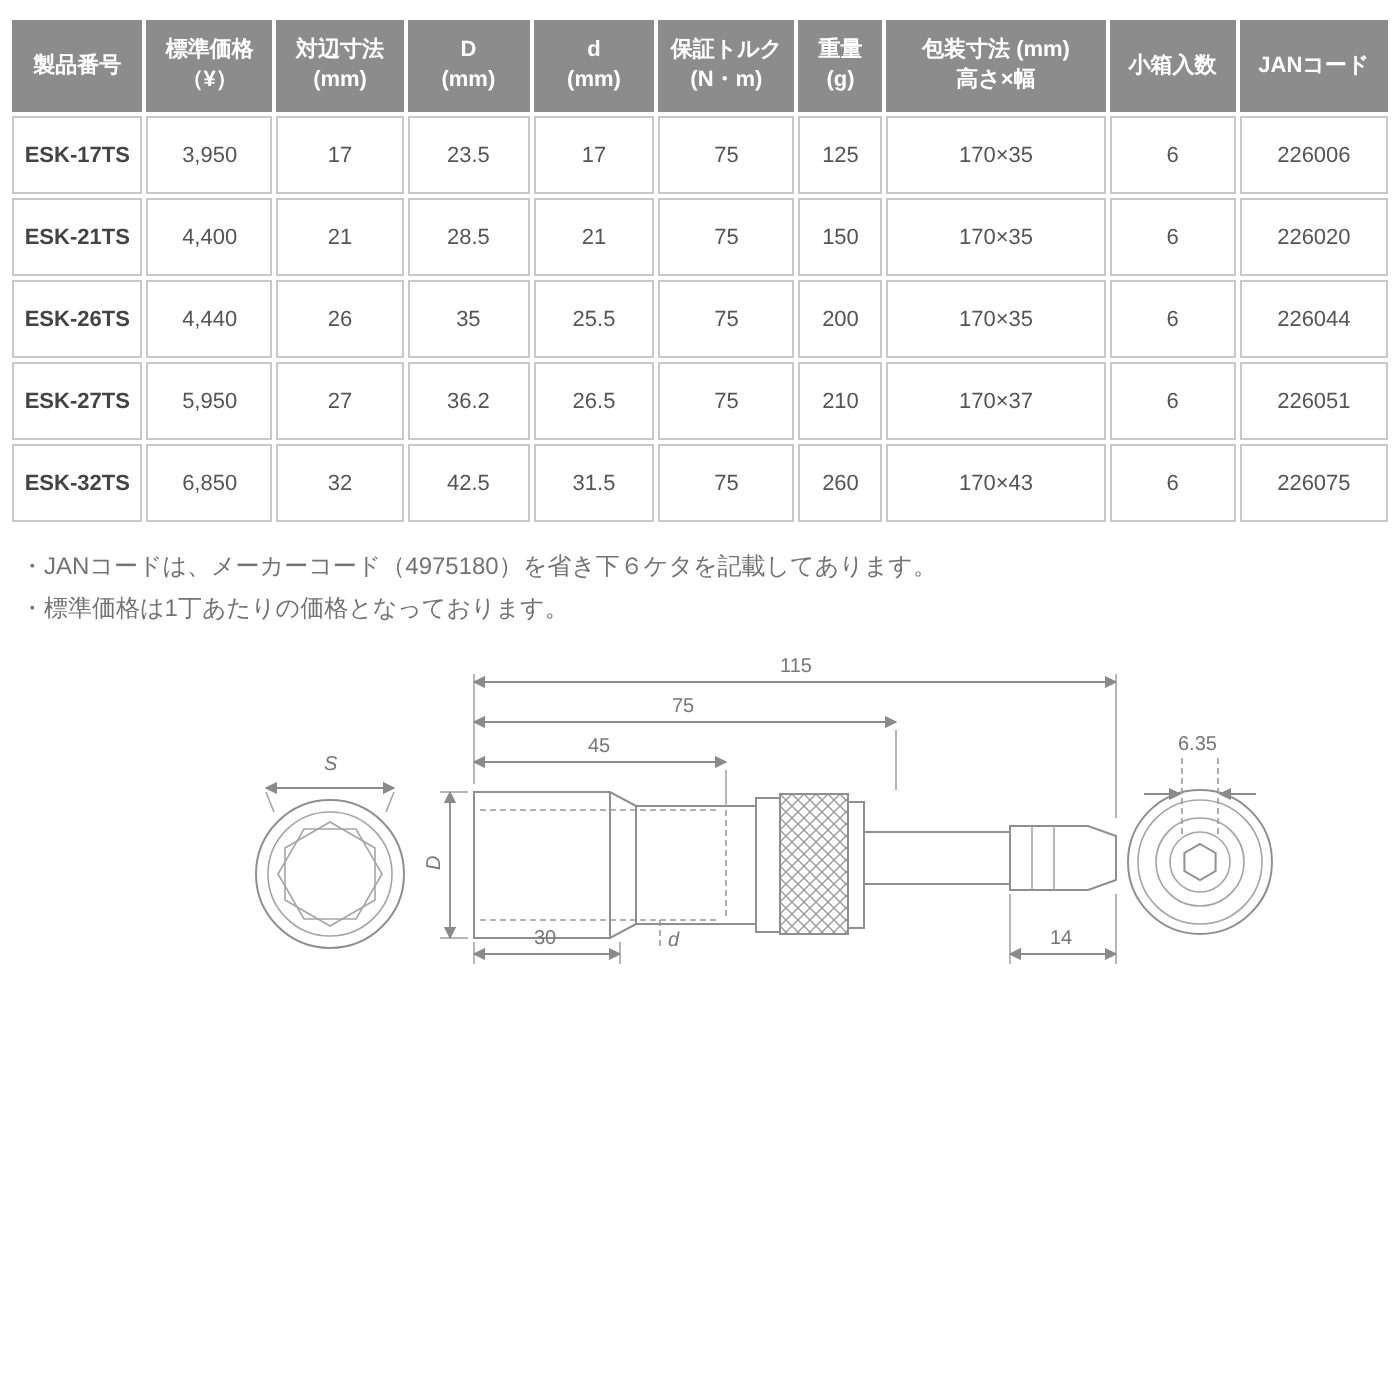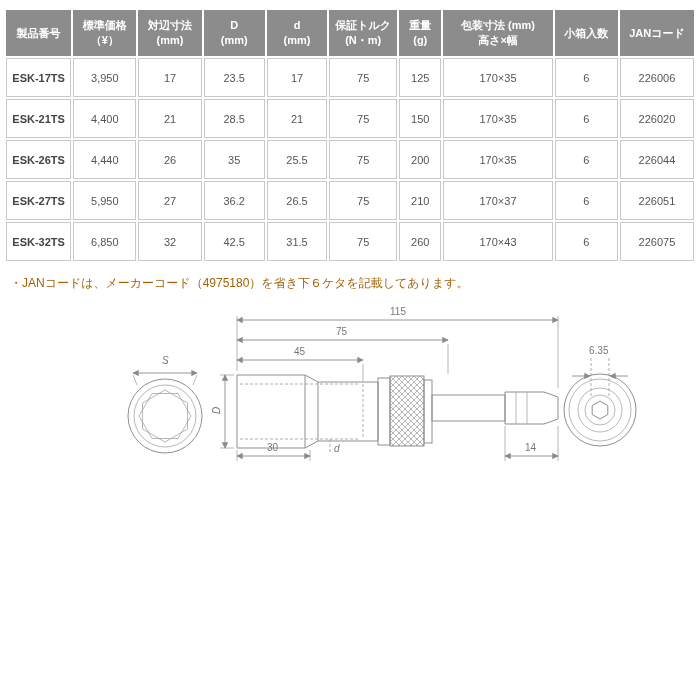--- a/index.html
+++ b/index.html
@@ -21,21 +21,21 @@
   tbody td{
     border:1px solid #c9c9c9;background:#fff;
     font-size:11px;color:#555;text-align:center;vertical-align:middle;
     height:37px;padding:0 2px;overflow:hidden;white-space:nowrap;
   }
   tbody td.product{font-weight:bold;color:#444;}
   .c1{width:9.6%}.c2{width:9.3%}.c3{width:9.3%}.c4{width:9.0%}.c5{width:8.9%}
   .c6{width:10.0%}.c7{width:6.2%}.c8{width:16.1%}.c9{width:9.3%}.c10{width:10.9%}
   .notes{
     list-style:none;margin:10px 0 0 0;padding:0 0 0 10px;
-    font-size:12px;color:#a16207;line-height:1.75;
+    font-size:12px;color:#737373;line-height:1.75;
   }
   .diagram{display:block;margin-top:4px;}
   .dline{stroke:#8f8f8f;stroke-width:1;fill:none;}
   .thin{stroke:#a5a5a5;stroke-width:0.8;fill:none;}
   .dash{stroke:#9a9a9a;stroke-width:0.8;fill:none;stroke-dasharray:3,2;}
   .dim{stroke:#8a8a8a;stroke-width:0.9;fill:none;}
   .dtext{fill:#777;font-size:10px;font-family:"Liberation Sans",sans-serif;}
   .ditalic{font-style:italic;}
 </style>
 </head>
@@ -129,20 +129,21 @@
           <td>260</td>
           <td>170×43</td>
           <td>6</td>
           <td>226075</td>
         </tr>
       </tbody>
   </table>
 
   <ul class="notes">
       <li>・JANコードは、メーカーコード（4975180）を省き下６ケタを記載してあります。</li>
+      <li>・標準価格は1丁あたりの価格となっております。</li>
     </ul>
 
   <svg class="diagram" width="700" height="225" viewBox="0 0 700 225">
     <defs>
       <marker id="ar" viewBox="0 0 10 10" refX="9" refY="5" markerWidth="7" markerHeight="7" orient="auto-start-reverse">
         <path d="M0 0L10 5L0 10z" fill="#8a8a8a"></path>
       </marker>
       <pattern id="knurl" width="6" height="6" patternUnits="userSpaceOnUse">
         <path d="M0 6L6 0M0 0L6 6" stroke="#9a9a9a" stroke-width="0.7"></path>
       </pattern>

